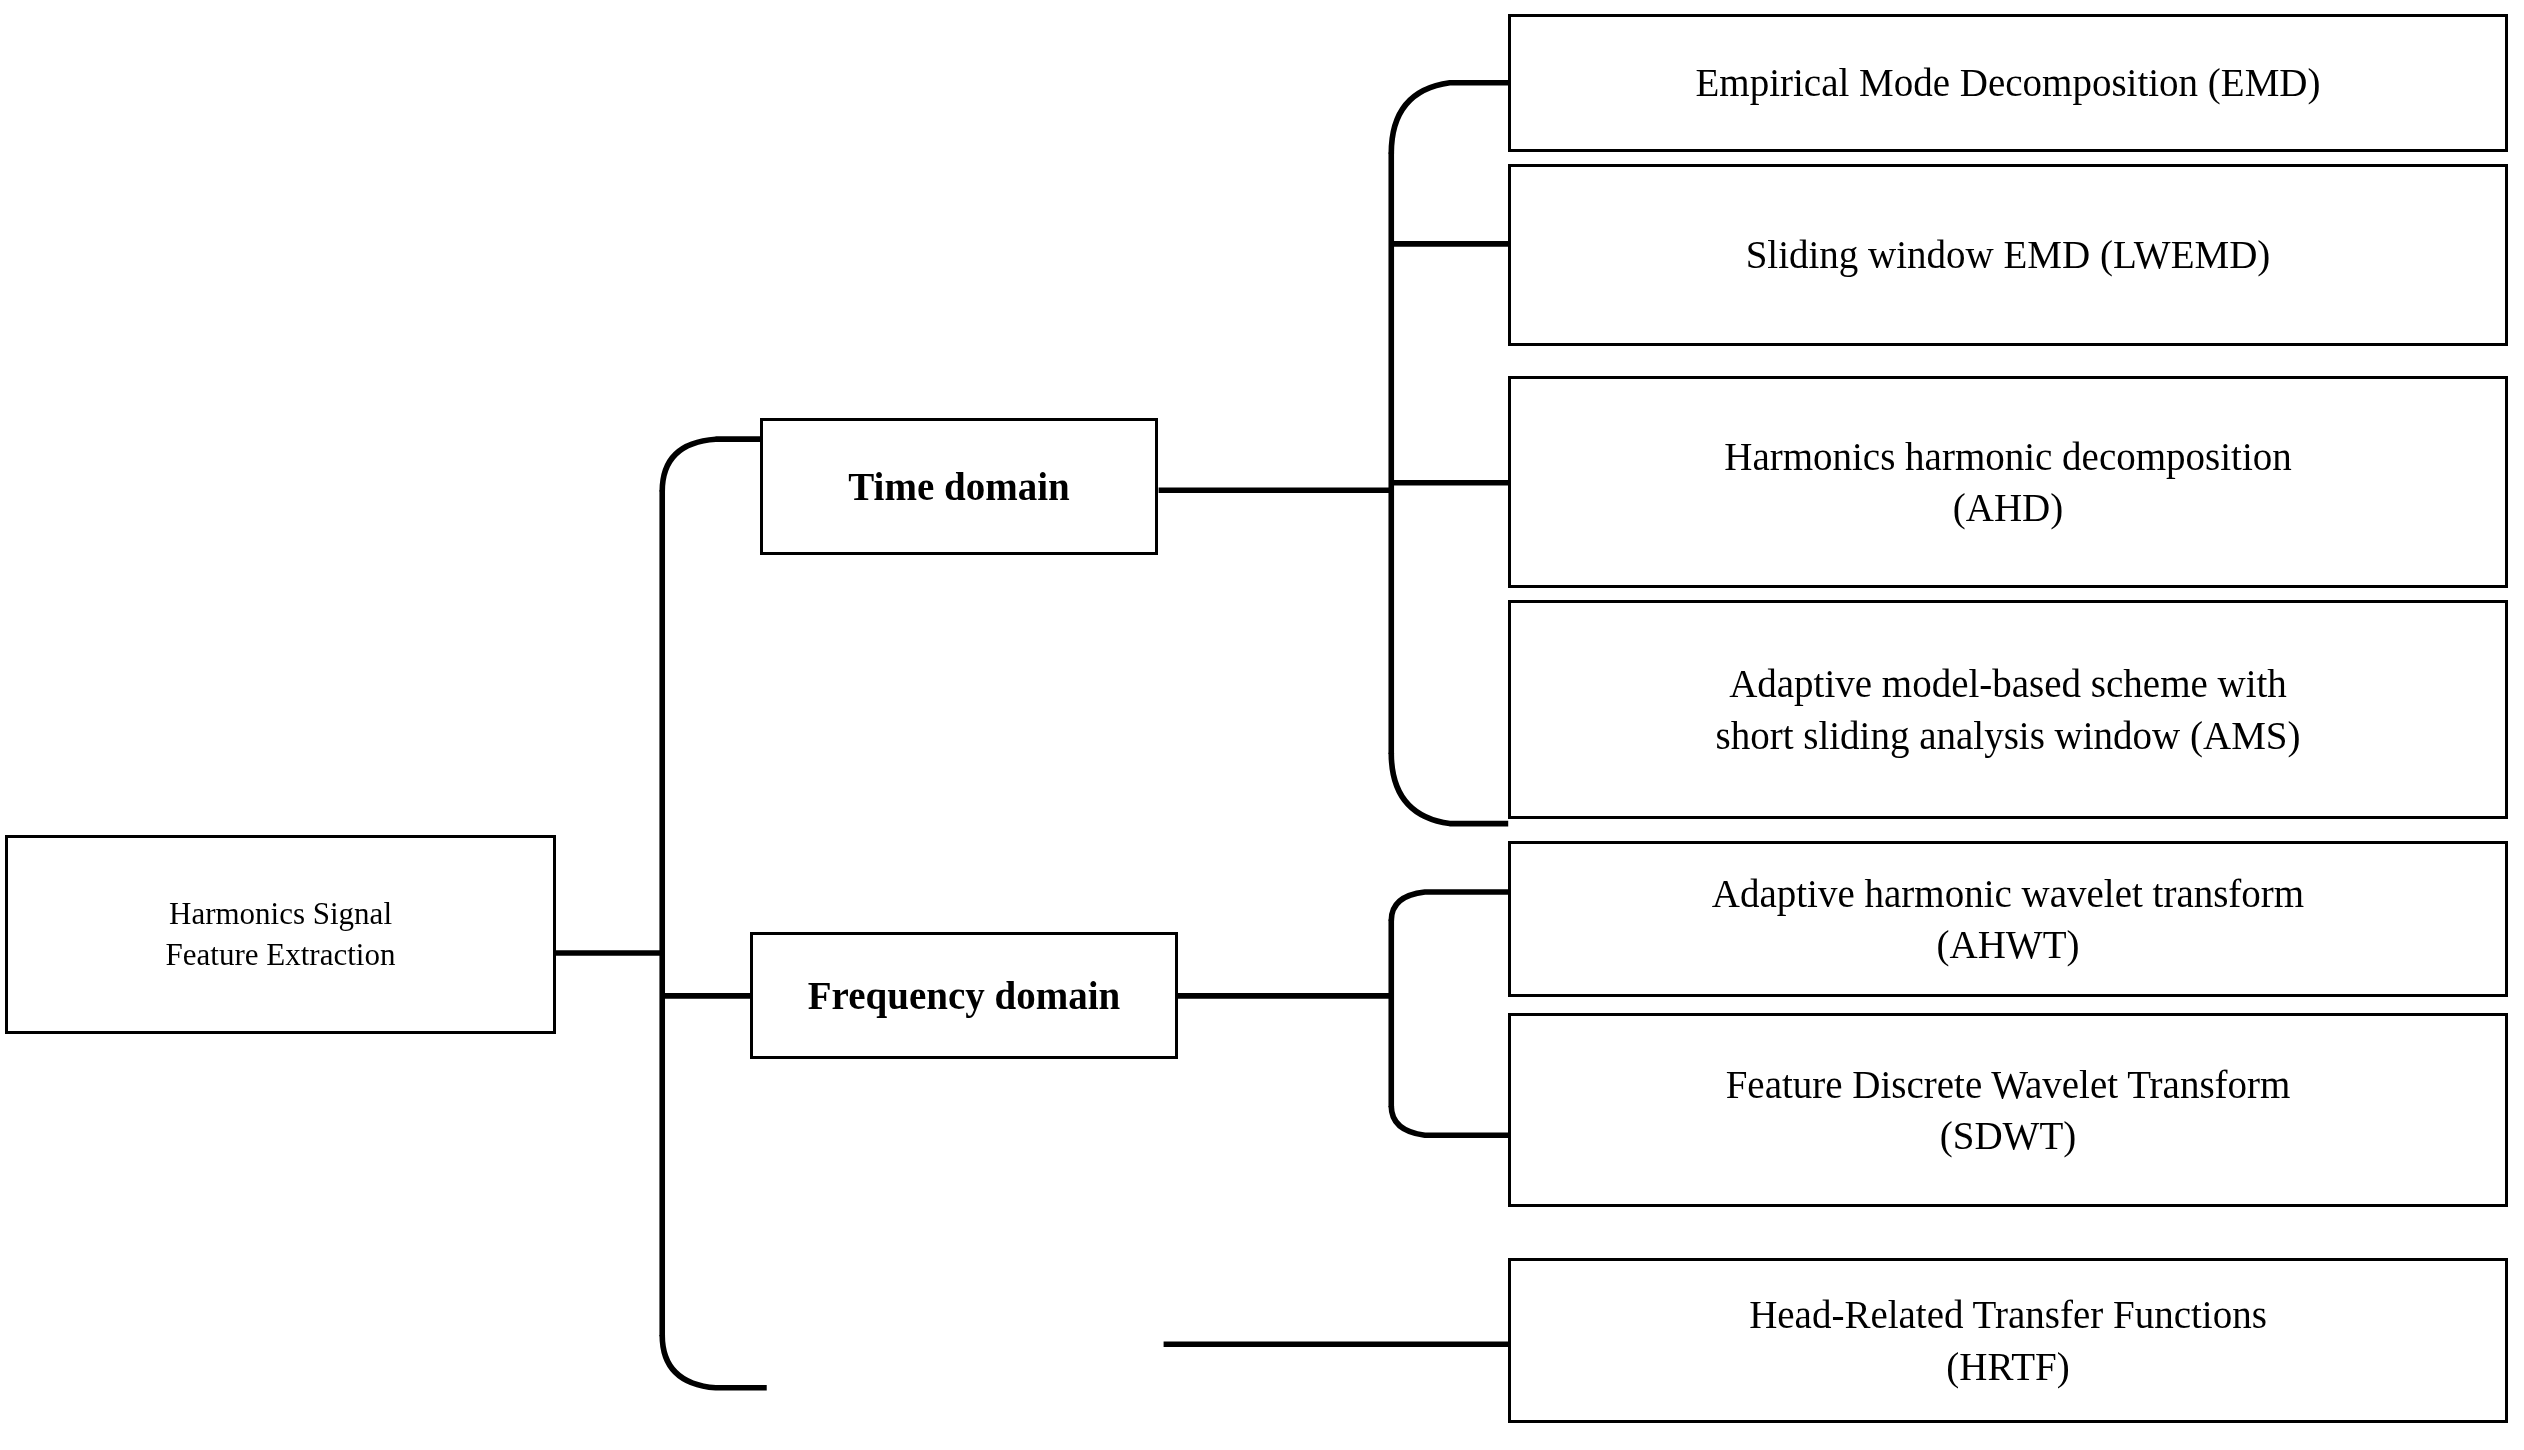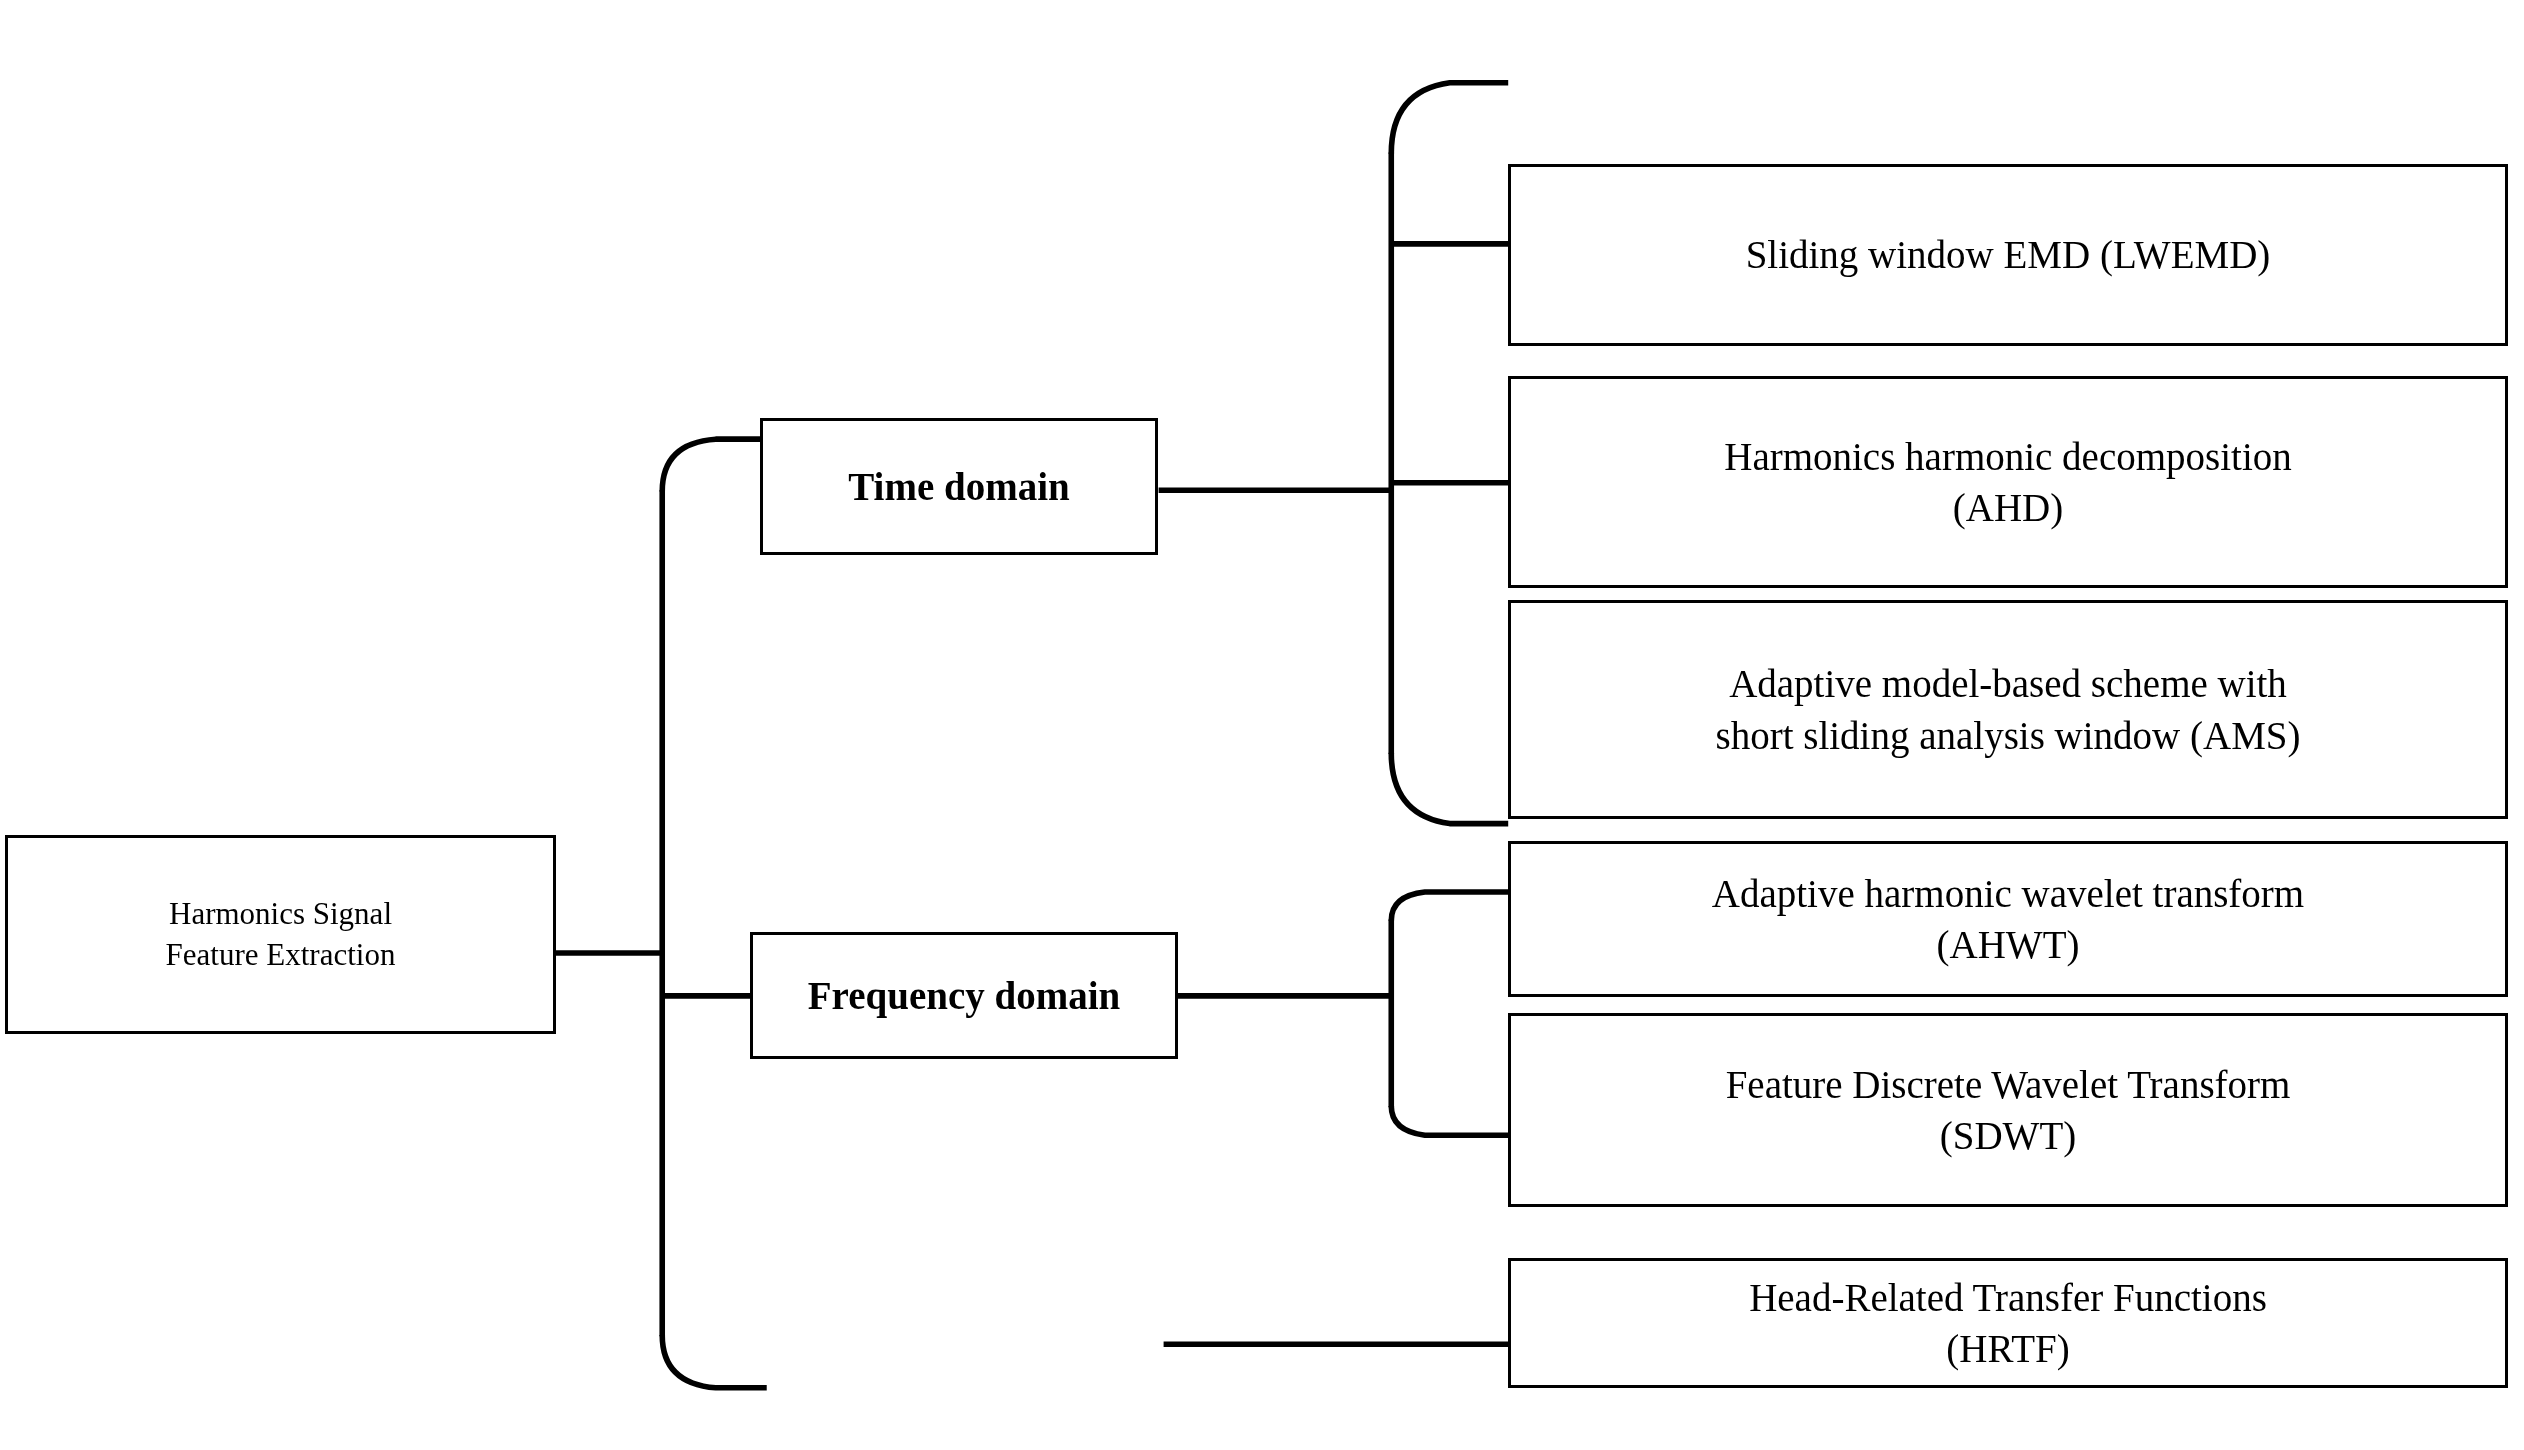--- a/index.html
+++ b/index.html
@@ -98,20 +98,23 @@
 
   <div class="node-box branch-node" style="left:760px; top:418px; width:398px; height:137px;">
     <span class="node-label">Time domain</span>
   </div>
 
   <div class="node-box branch-node" style="left:750px; top:932px; width:428px; height:127px;">
     <span class="node-label">Frequency domain</span>
   </div>
 
 
+  <div class="node-box leaf-node" style="left:1508px; top:13.7px; width:1000px; height:138px;">
+    <span class="node-label">Empirical Mode Decomposition (EMD)</span>
+  </div>
 
   <div class="node-box leaf-node" style="left:1508px; top:164px; width:1000px; height:182px;">
     <span class="node-label">Sliding window EMD (LWEMD)</span>
   </div>
 
   <div class="node-box leaf-node" style="left:1508px; top:376px; width:1000px; height:212px;">
     <span class="node-label">Harmonics harmonic decomposition
 (AHD)</span>
   </div>
 
@@ -123,19 +126,19 @@
   <div class="node-box leaf-node" style="left:1508px; top:841px; width:1000px; height:156px;">
     <span class="node-label">Adaptive harmonic wavelet transform
 (AHWT)</span>
   </div>
 
   <div class="node-box leaf-node" style="left:1508px; top:1013px; width:1000px; height:194px;">
     <span class="node-label">Feature Discrete Wavelet Transform
 (SDWT)</span>
   </div>
 
-  <div class="node-box leaf-node" style="left:1508px; top:1258px; width:1000px; height:130px;">
+  <div class="node-box leaf-node" style="left:1508px; top:1258px; width:1000px; height:165px;">
     <span class="node-label">Head-Related Transfer Functions
 (HRTF)</span>
   </div>
 
 </div>
 
 
 </body></html>

